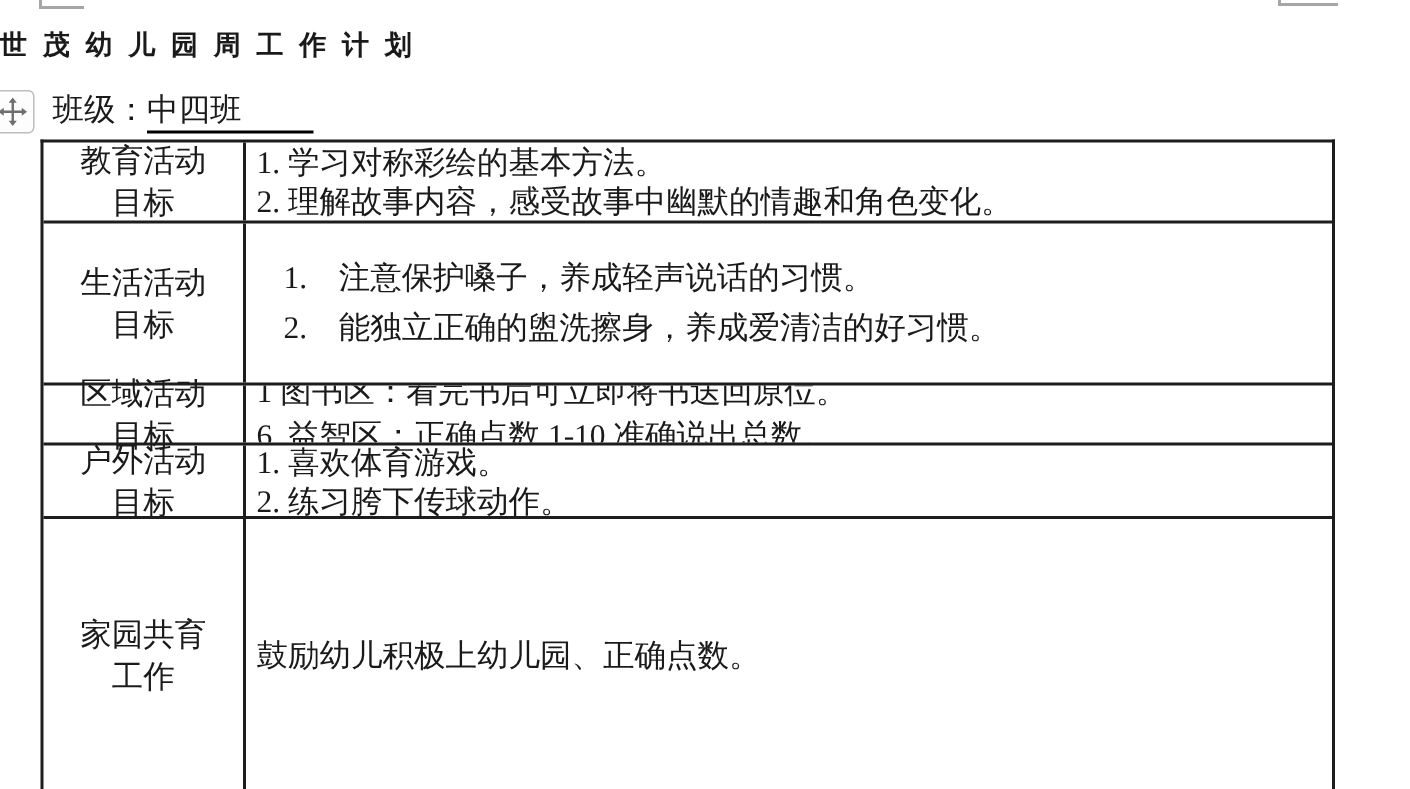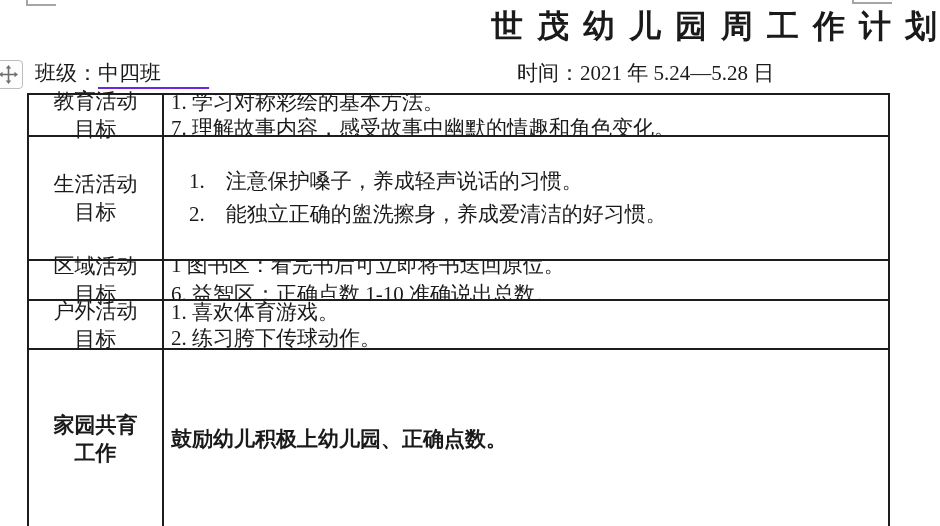--- a/index.html
+++ b/index.html
@@ -18,37 +18,37 @@
     position: absolute;
     border-left: 2px solid #a6a6a6;
     border-bottom: 2px solid #a6a6a6;
   }
   .edge-mark.left  { left: 26px;  top: -2px; width: 30px; height: 8px; }
   .edge-mark.right { left: 852px; top: -4px; width: 40px; height: 8px; }
 
   
   .doc-title {
     position: absolute;
-    top: 5px; left: 0; width: 940px;
-    text-align: right;
-    font-size: 32px;
+    top: 18px; left: 0; width: 940px;
+    text-align: left;
+    font-size: 18px;
     font-weight: bold;
     letter-spacing: 3px;
     white-space: nowrap;
   }
 
   
   .head-line {
     position: absolute;
     top: 59px; left: 0; width: 940px; height: 32px;
     font-size: 21px;
   }
   .class-group { position: absolute; left: 35px; top: 0; white-space: nowrap; }
   .class-value {
-    border-bottom: 2px solid #6d28d9;
+    border-bottom: 2px solid #000000;
     padding-right: 48px;
     display: inline-block;
   }
   .time-group { position: absolute; left: 517px; top: 0; white-space: nowrap; }
 
   
   .move-handle {
     position: absolute;
     left: -6px; top: 60px;
     width: 29px; height: 29px;
@@ -65,25 +65,25 @@
     left: 27px; top: 93px;
     width: 863px; height: 434px;
     border: 2px solid #1d1d1d;
     border-bottom: none;
     display: flex;
     flex-direction: column;
   }
   .t-row { display: flex; flex-direction: row; width: 100%; }
   .t-row + .t-row { border-top: 2px solid #1d1d1d; }
   .t-row.r1 { height: 91px; }
-  .t-row.r2 { height: 40px; }
-  .t-row.r3 { height: 124px; }
+  .t-row.r2 { height: 52px; }
+  .t-row.r3 { height: 108px; }
   .t-row.r4 { height: 40px; }
   .t-row.r5 { height: 49px; }
-  .t-row.r6 { flex: 1 1 auto; font-weight: bold; }
+  .t-row.r6 { flex: 1 1 auto; }
 
   .label-cell {
     width: 135px;
     flex: 0 0 135px;
     border-right: 2px solid #1d1d1d;
     display: flex; align-items: center; justify-content: center;
     text-align: center;
     font-size: 21px;
     line-height: 28px;
     white-space: pre-line;
@@ -125,33 +125,30 @@
           <polygon points="19,9.5 15.5,6.8 15.5,12.2" stroke="none"></polygon>
         </g>
       </svg>
     </span>
   </div>
 
   <div class="head-line">
     <span class="class-group">
       <span>班级：</span><span class="class-value">中四班</span>
     </span>
-    <span class="time-group">
-      <span>时间：</span><span>2021 年 5.24—5.28 日</span>
-    </span>
   </div>
 
   <div class="plan-table">
 
 
     <div class="t-row r2">
       <div class="label-cell">教育活动
 目标</div>
       <div class="content-cell">1. 学习对称彩绘的基本方法。
-7. 理解故事内容，感受故事中幽默的情趣和角色变化。</div>
+2. 理解故事内容，感受故事中幽默的情趣和角色变化。</div>
     </div>
 
     <div class="t-row r3">
       <div class="label-cell">生活活动
 目标</div>
       <div class="content-cell">1.　注意保护嗓子，养成轻声说话的习惯。
 2.　能独立正确的盥洗擦身，养成爱清洁的好习惯。</div>
     </div>
 
     <div class="t-row r4">

